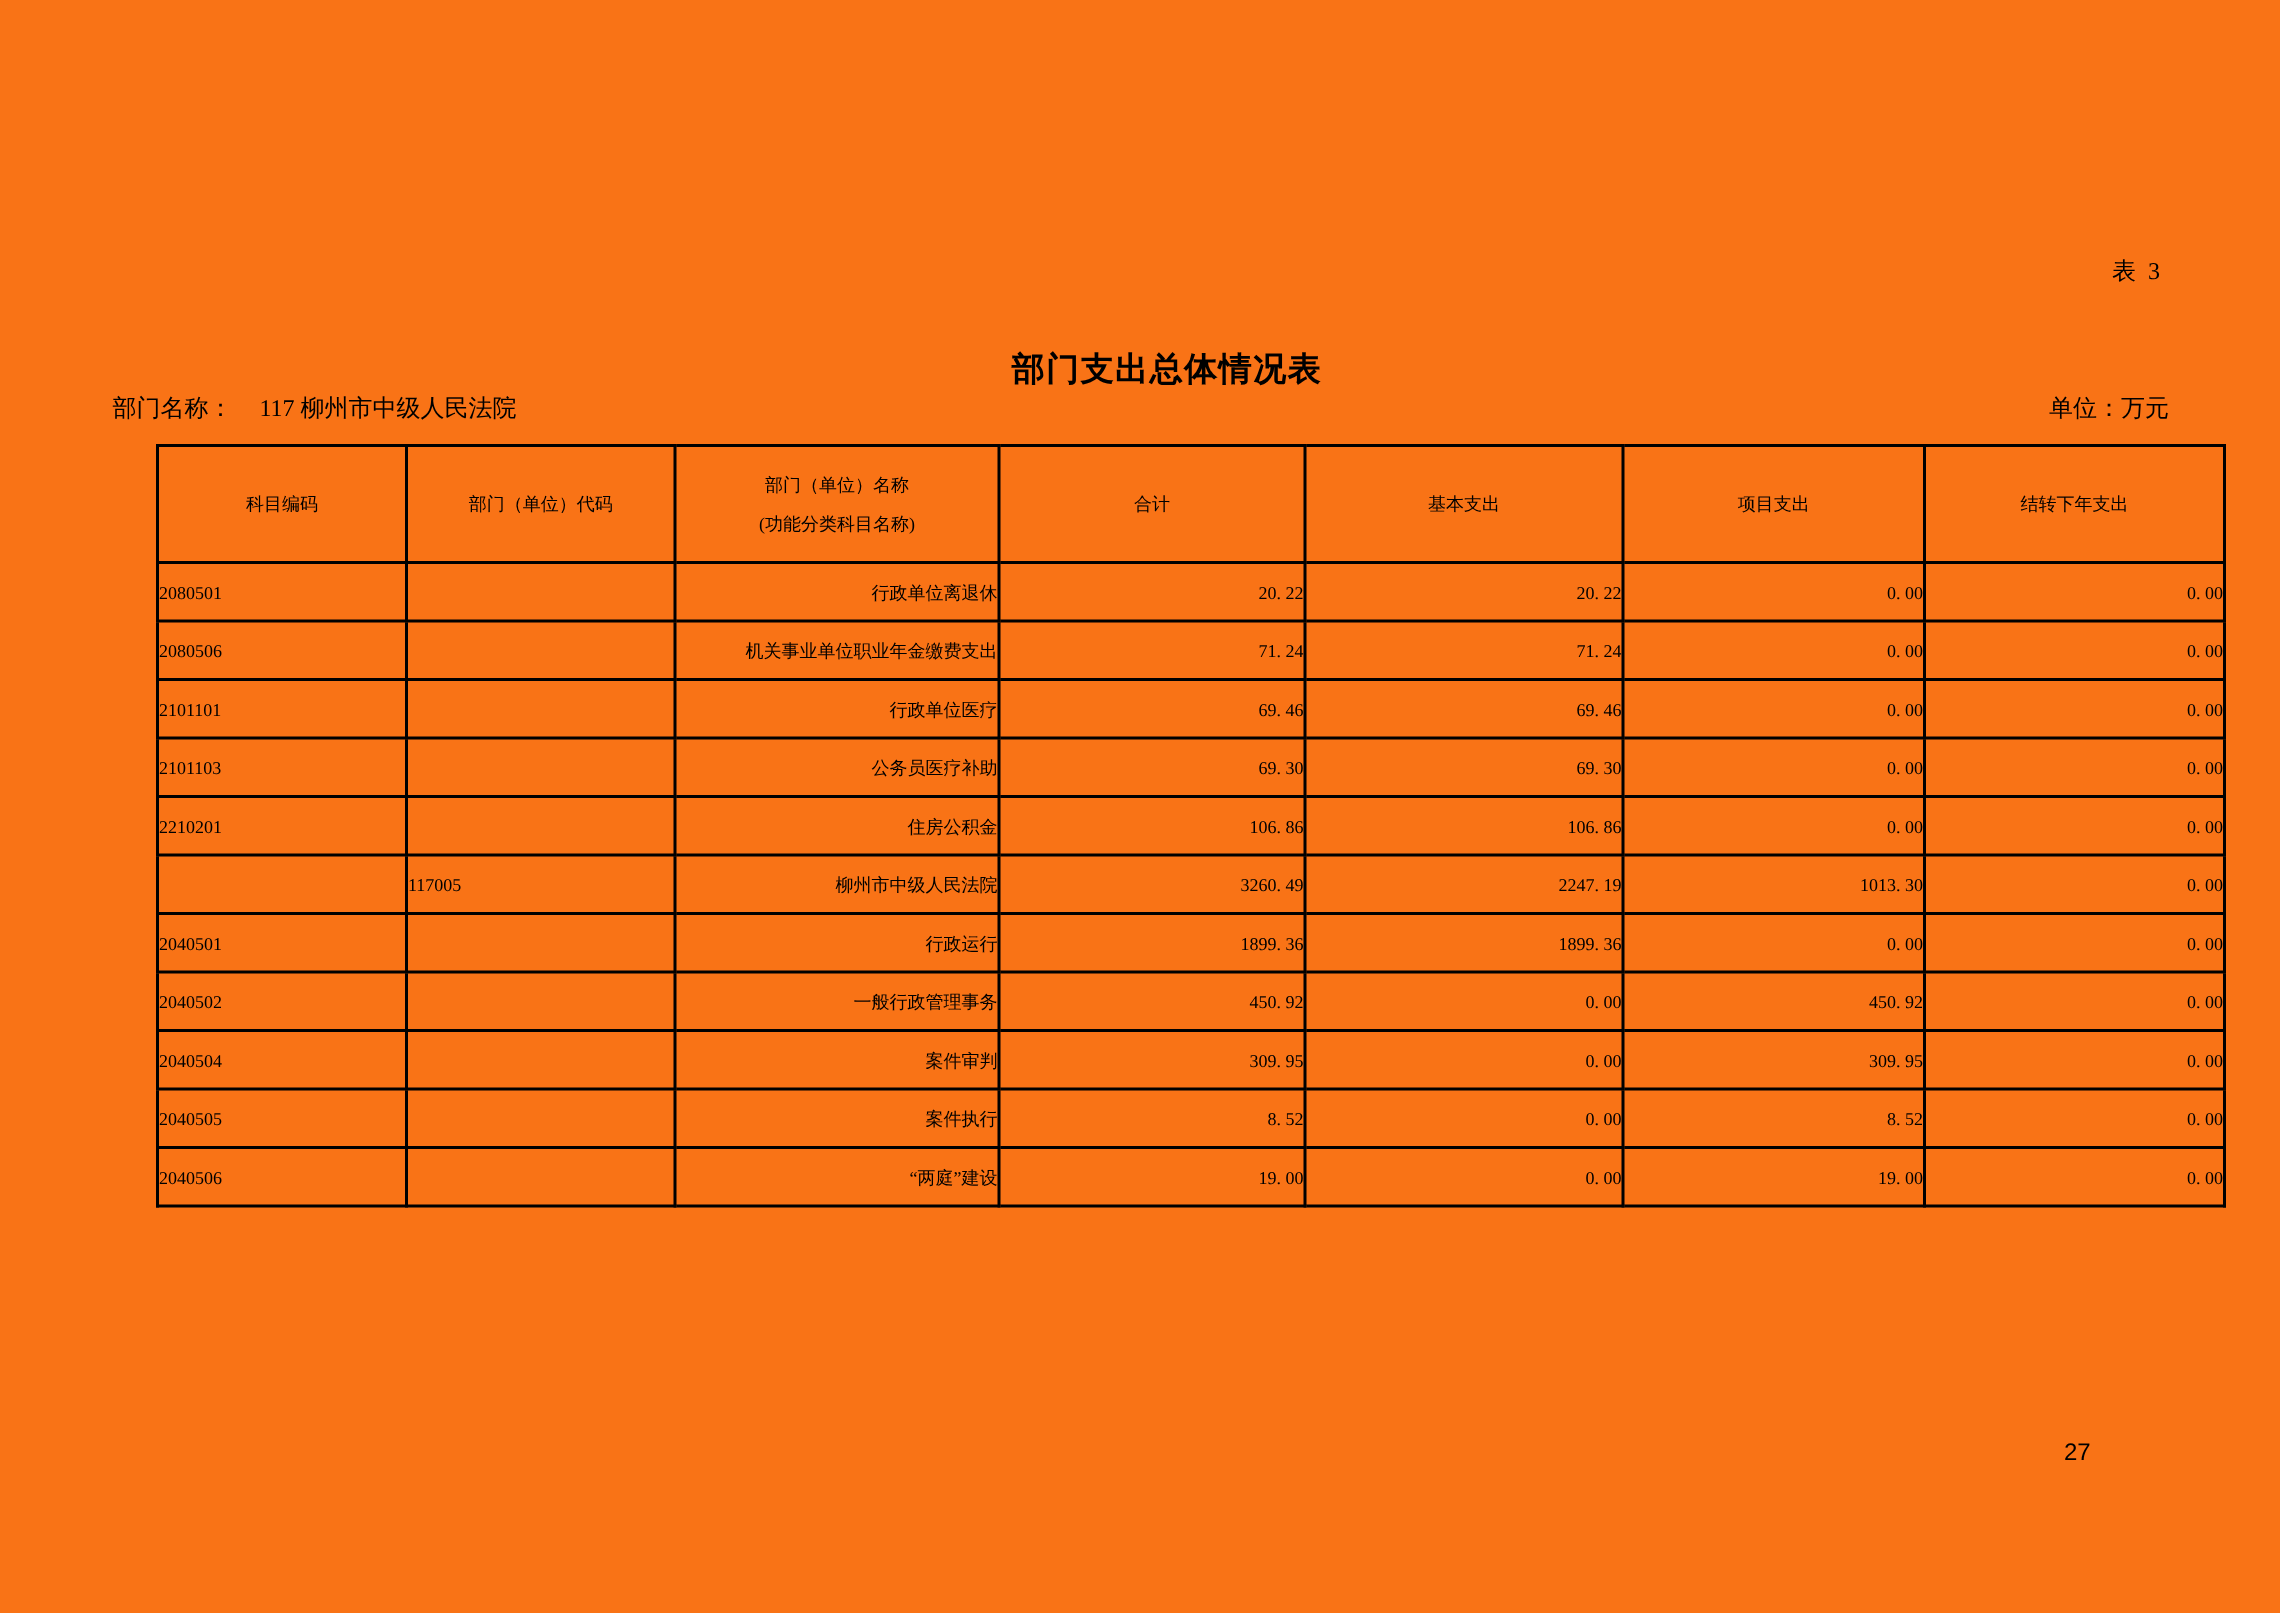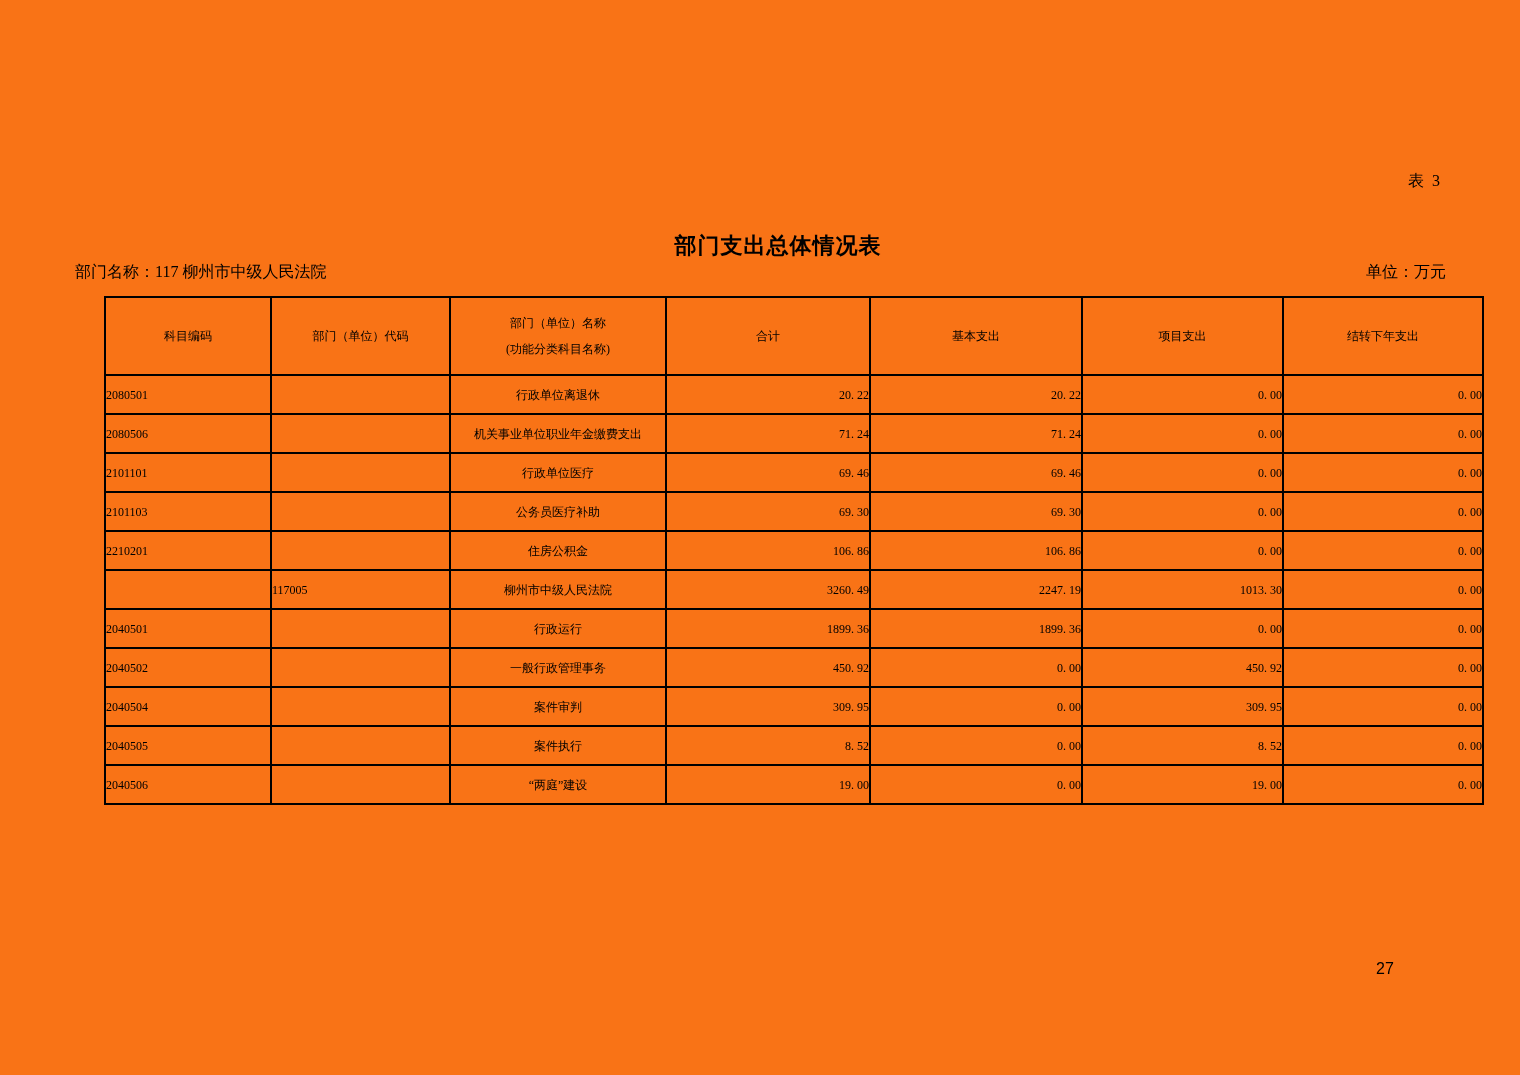--- a/index.html
+++ b/index.html
@@ -38,21 +38,21 @@
   }
   .meta-row {
     position: absolute;
     top: 262px;
     left: 75px;
     width: 1371px;
     display: flex;
     justify-content: space-between;
     font-size: 16px;
   }
-  .dept-value { }
+  .dept-value { margin-left: 18px; }
   .report-table {
     position: absolute;
     top: 296px;
     left: 68px;
     width: 1378px;
     border-collapse: collapse;
     table-layout: fixed;
     font-size: 12px;
     margin-left: 36px;
   }
@@ -69,21 +69,21 @@
     vertical-align: middle;
     line-height: 26px;
   }
   .report-table tbody td {
     height: 37px;
     vertical-align: middle;
     line-height: 26px;
   }
   .c-code   { text-align: left;  padding-left: 13px; }
   .c-dcode  { text-align: left;  padding-left: 13px; }
-  .c-name   { text-align: center;  padding: 4px 10px 4px 12px; }
+  .c-name   { text-align: right;  padding: 4px 10px 4px 12px; }
   .c-num    { text-align: right; padding-right: 12px; }
   .page-number {
     position: absolute;
     top: 960px;
     left: 1376px;
     font-family: "Liberation Sans", "DejaVu Sans", sans-serif;
     font-size: 16px;
   }
 </style>
 </head>

